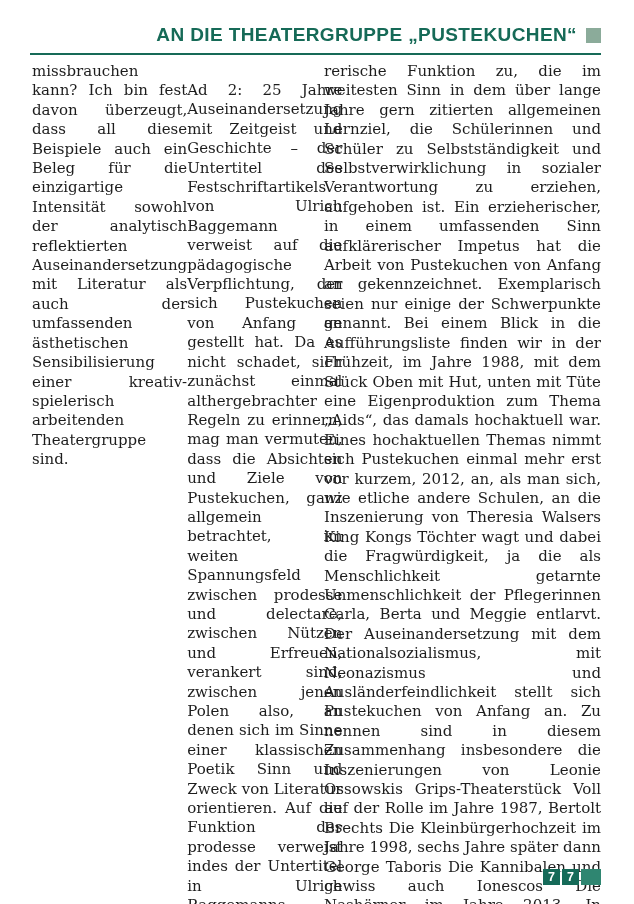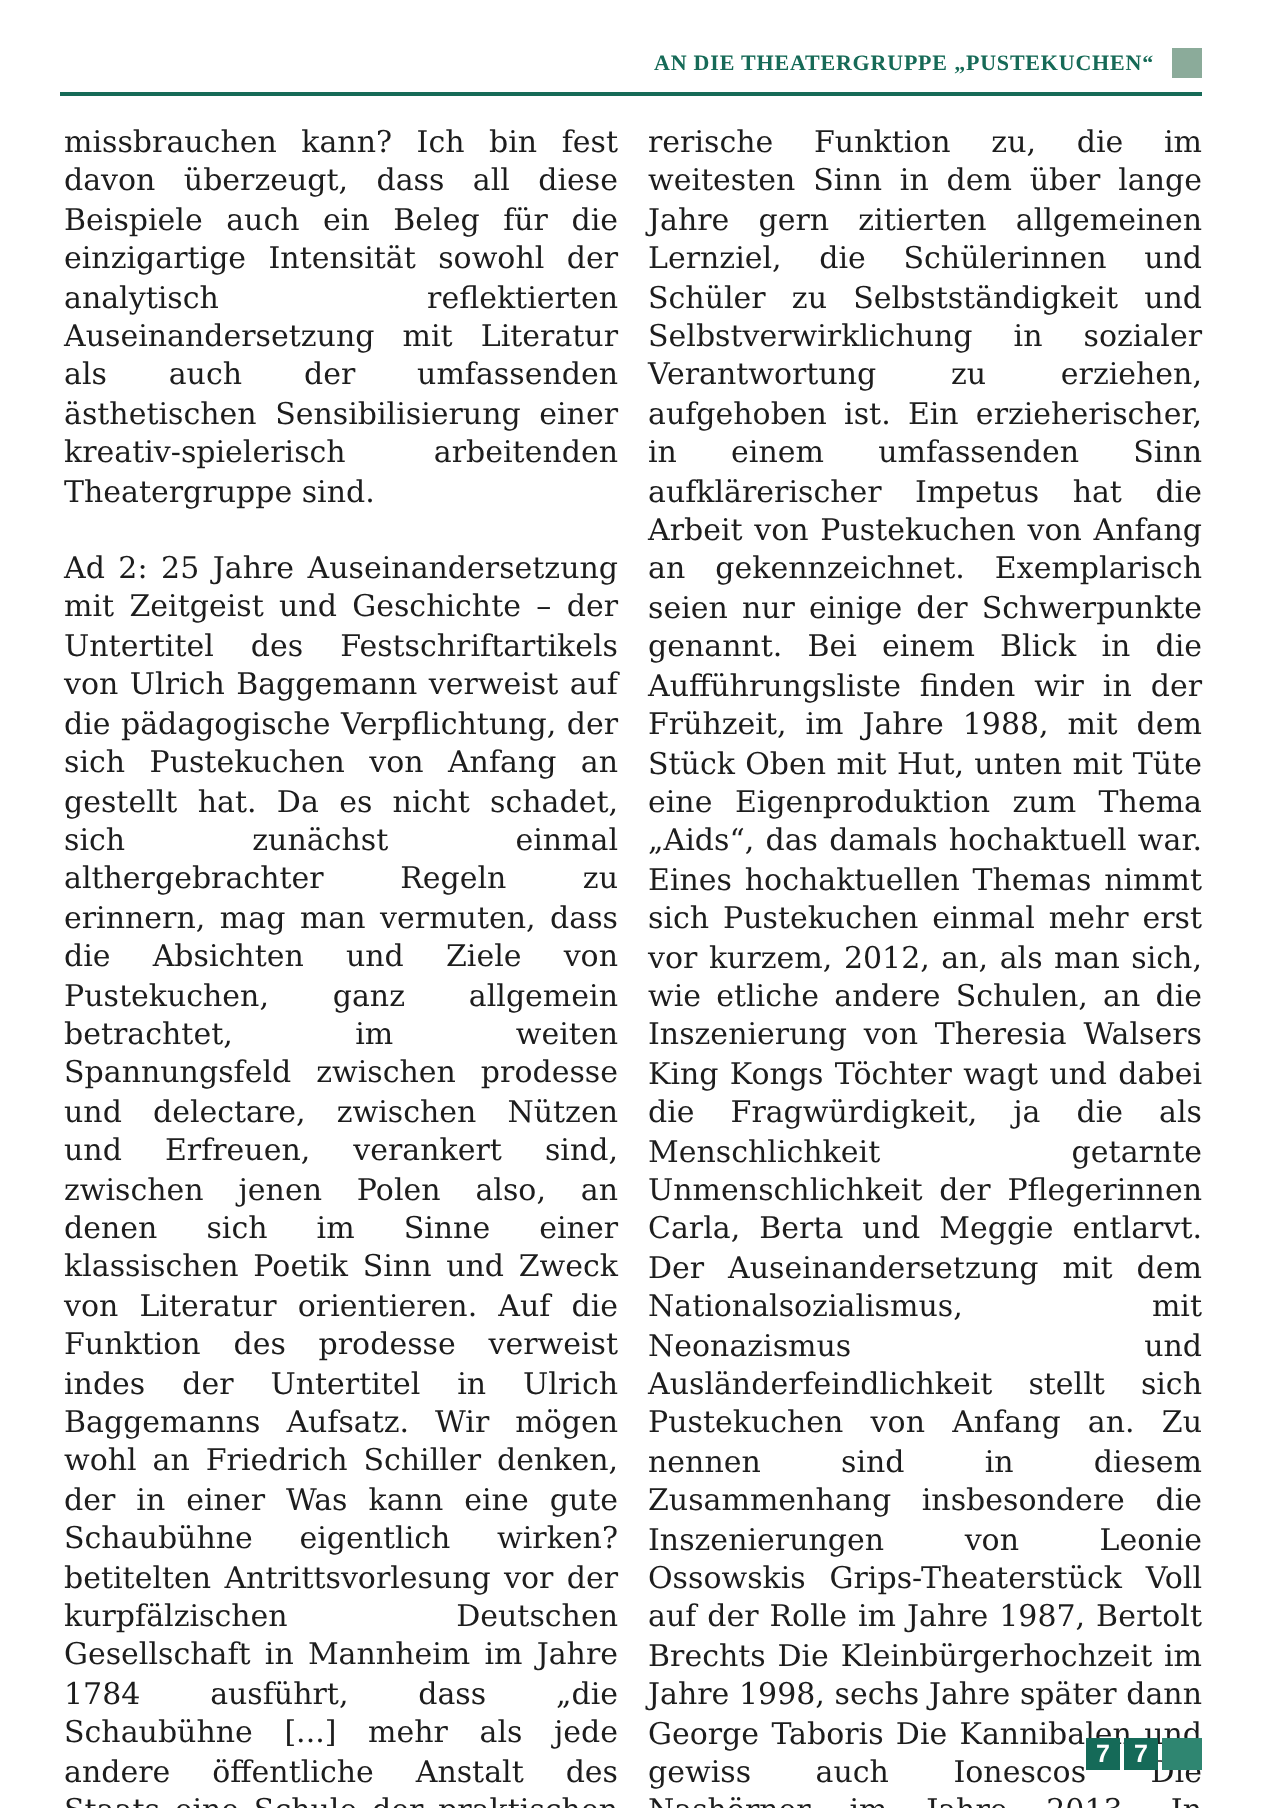--- a/index.html
+++ b/index.html
@@ -19,44 +19,44 @@
   }
   .header-row {
     display: flex;
     justify-content: flex-end;
     align-items: center;
     gap: 9px;
     padding-bottom: 7px;
     border-bottom: 2px solid #166a57;
   }
   .header-title {
-    font-family: Liberation Serif, serif;
+    font-family: Liberation Sans, sans-serif;
     font-weight: bold;
-    font-size: 11px;
+    font-size: 19px;
     letter-spacing: 0.4px;
     color: #166a57;
     white-space: nowrap;
   }
   .header-square {
     width: 15px; height: 15px;
     background: #8bab9a;
     flex: 0 0 auto;
   }
   
   .columns {
     position: absolute;
     top: 62px; left: 32px; right: 33px; bottom: 18px;
     display: flex;
     gap: 15px;
   }
   .col {
     flex: 1 1 0;
     min-width: 0;
     display: flex;
-    flex-direction: column;
+    flex-direction: row;
     text-align: justify;
     font-size: 15px;
     line-height: 19.4px;
     hyphens: auto;
     -webkit-hyphens: auto;
   }
   .col p { margin: 0; }
   .para-gap { margin-top: 19px !important; }
   
   .footer {

